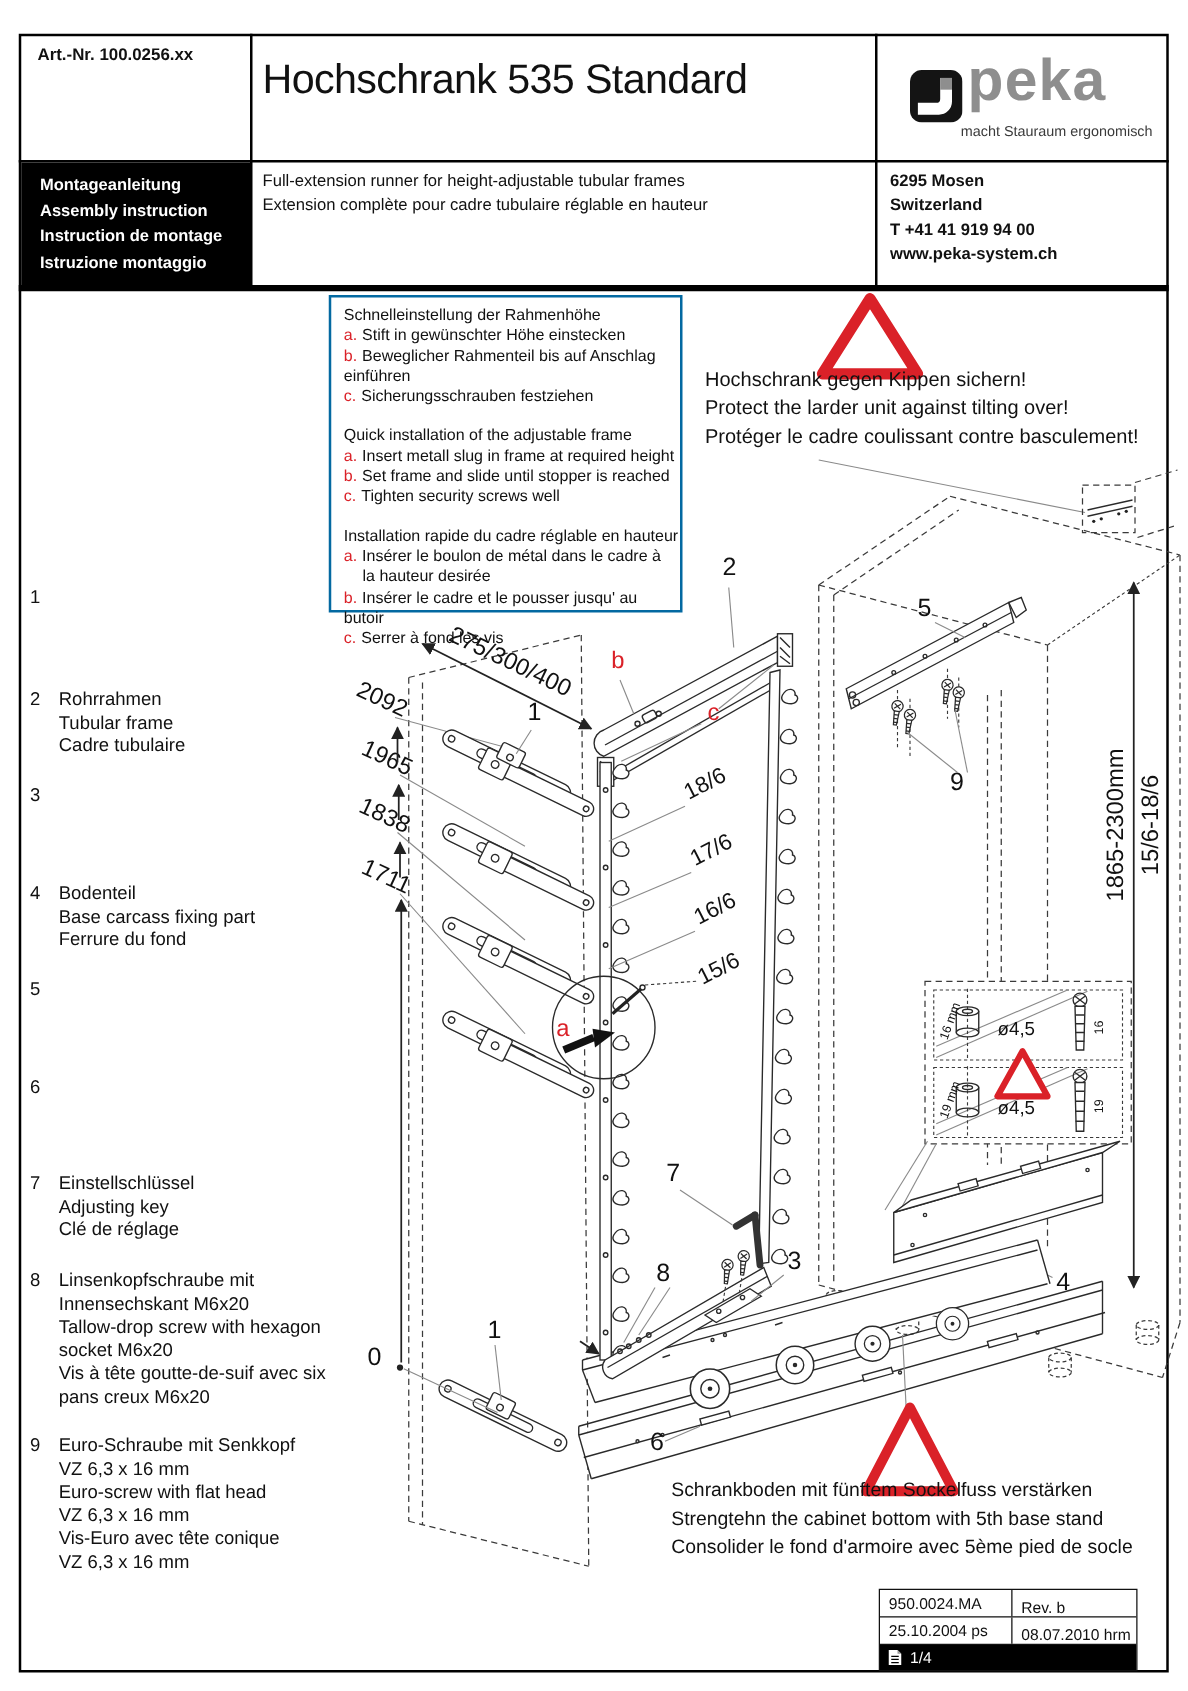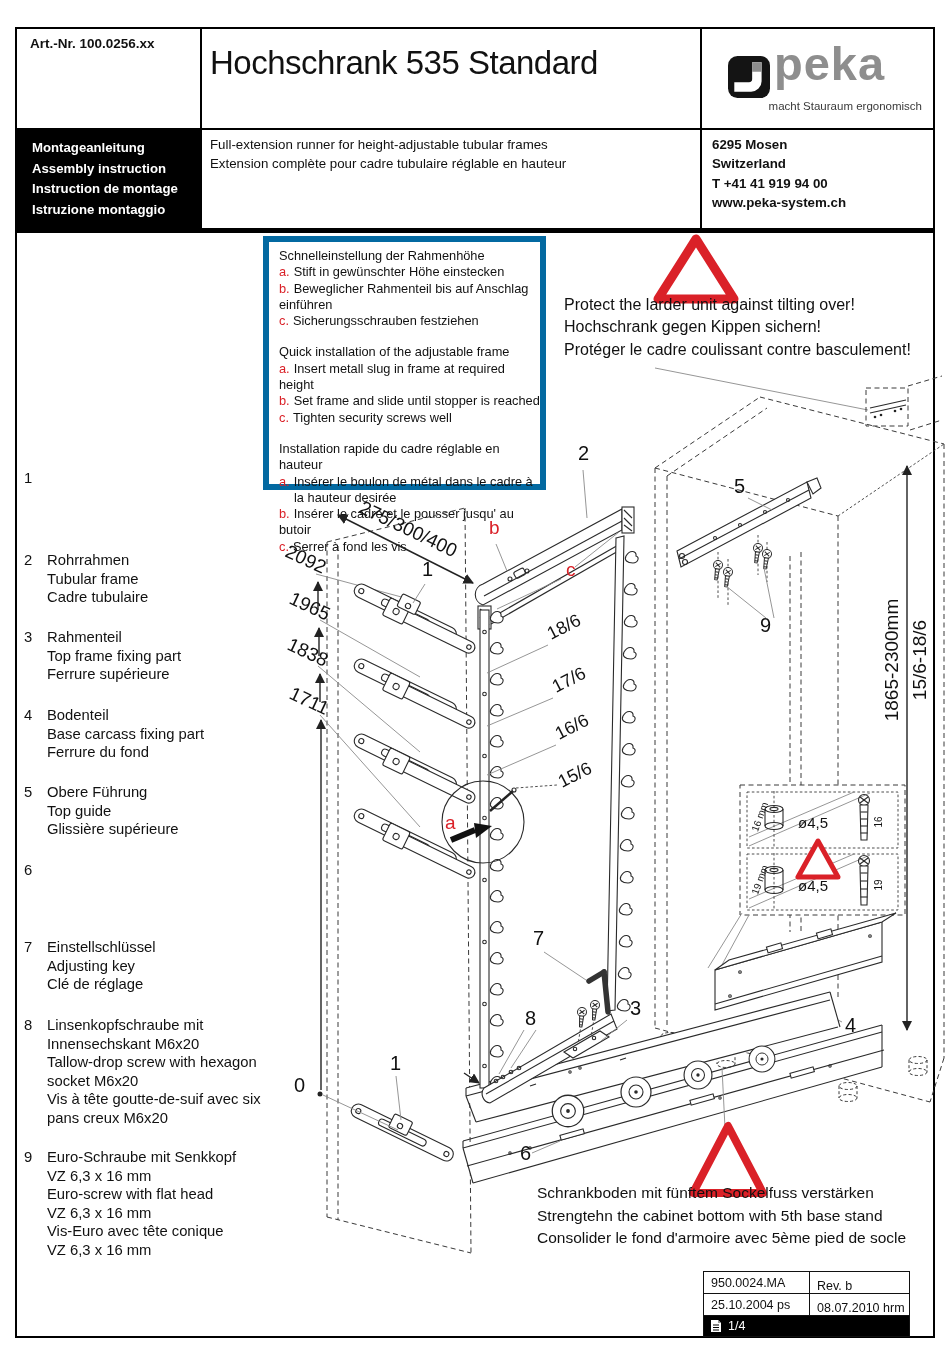--- a/index.html
+++ b/index.html
@@ -10,21 +10,21 @@
   .artnr{left:30px;top:36px;font-size:13.5px;font-weight:bold}
   .title{left:210px;top:44px;font-size:33px;font-weight:normal;letter-spacing:-0.5px}
   .blackbox{left:17px;top:130px;width:183px;height:98px;background:#000;color:#fff;
             font-size:13.2px;font-weight:bold;line-height:20.5px;padding:8px 0 0 15px;box-sizing:border-box}
   .descr{left:210px;top:135px;font-size:13.3px;line-height:19.3px}
   .addr{left:712px;top:135px;font-size:13.3px;font-weight:bold;line-height:19.3px}
   .logo{left:728px;top:50px;width:196px;height:70px}
   .logo .brand{position:absolute;left:46px;top:-14px;font-size:47px;font-weight:bold;color:#8e8e8e;letter-spacing:1px}
   .logo .tag{position:absolute;right:2px;top:50px;font-size:11.5px;font-weight:normal;color:#3a3a3a}
   
-  .qbox{left:263px;top:236px;width:283px;height:254px;border:6px solid #0369a1;box-sizing:border-box;
+  .qbox{left:263px;top:236px;width:283px;height:254px;border:2px solid #0369a1;box-sizing:border-box;
         padding:6px 0 0 10px;font-size:12.8px;line-height:16.3px}
   .qblock{margin-bottom:15px}
   .qk{color:#da2128;margin-right:4px}
   .qcont{padding-left:15px}
   
   .warn{font-size:16px;line-height:22.3px}
   .warn2{font-size:15.5px;line-height:22.5px}
   
   .part{position:absolute;left:24px;display:flex;font-size:14.8px;line-height:18.6px}
   .pn{width:23px;flex:none}
@@ -110,59 +110,49 @@
     <div class="qcont">la hauteur desirée</div>
     <div><span class="qk">b.</span><span>Insérer le cadre et le pousser jusqu' au butoir</span></div>
     <div><span class="qk">c.</span><span>Serrer à fond les vis</span></div>
   </div>
 </div>
 
 <svg class="abs" style="left:650px;top:231px" width="92" height="76" viewBox="0 0 92 76">
   <polygon points="46,8 8,68 84,68" fill="#fff" stroke="#da2128" stroke-width="9" stroke-linejoin="round"></polygon>
 </svg>
 <div class="abs warn" style="left:564px;top:294px">
+  <div>Hochschrank gegen Kippen sichern!</div>
   <div>Protect the larder unit against tilting over!</div>
-  <div>Hochschrank gegen Kippen sichern!</div>
   <div>Protéger le cadre coulissant contre basculement!</div>
 </div>
 
 <div class="part" style="top:469px">
     <span class="pn">1</span>
   </div>
 <div class="part" style="top:551px">
     <span class="pn">2</span>
     <div>
       <div>Rohrrahmen</div>
       <div>Tubular frame</div>
       <div>Cadre tubulaire</div>
     </div>
   </div>
 <div class="part" style="top:628px">
     <span class="pn">3</span>
-    <div>
-      <div>Rahmenteil</div>
-      <div>Top frame fixing part</div>
-      <div>Ferrure supérieure</div>
-    </div>
   </div>
 <div class="part" style="top:706px">
     <span class="pn">4</span>
     <div>
       <div>Bodenteil</div>
       <div>Base carcass fixing part</div>
       <div>Ferrure du fond</div>
     </div>
   </div>
 <div class="part" style="top:783px">
     <span class="pn">5</span>
-    <div>
-      <div>Obere Führung</div>
-      <div>Top guide</div>
-      <div>Glissière supérieure</div>
-    </div>
   </div>
 <div class="part" style="top:861px">
     <span class="pn">6</span>
   </div>
 <div class="part" style="top:938px">
     <span class="pn">7</span>
     <div>
       <div>Einstellschlüssel</div>
       <div>Adjusting key</div>
       <div>Clé de réglage</div>

